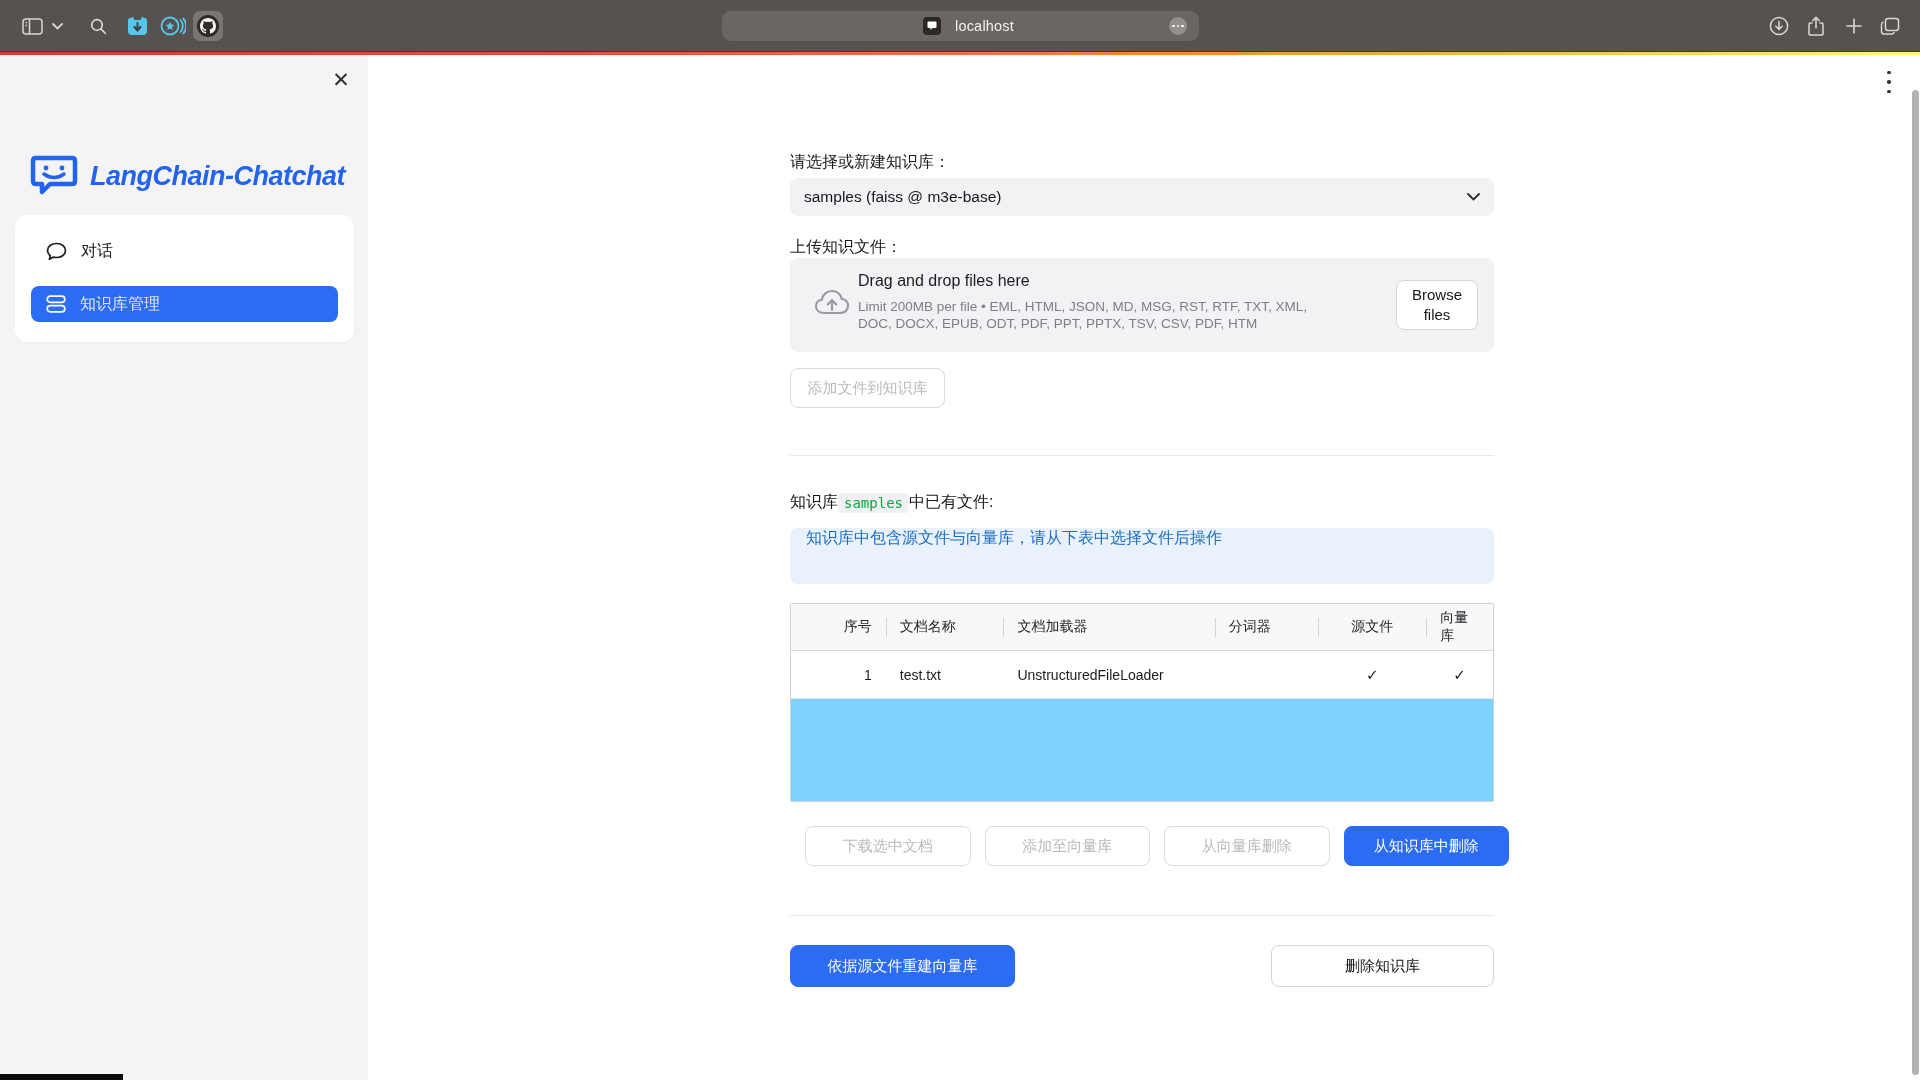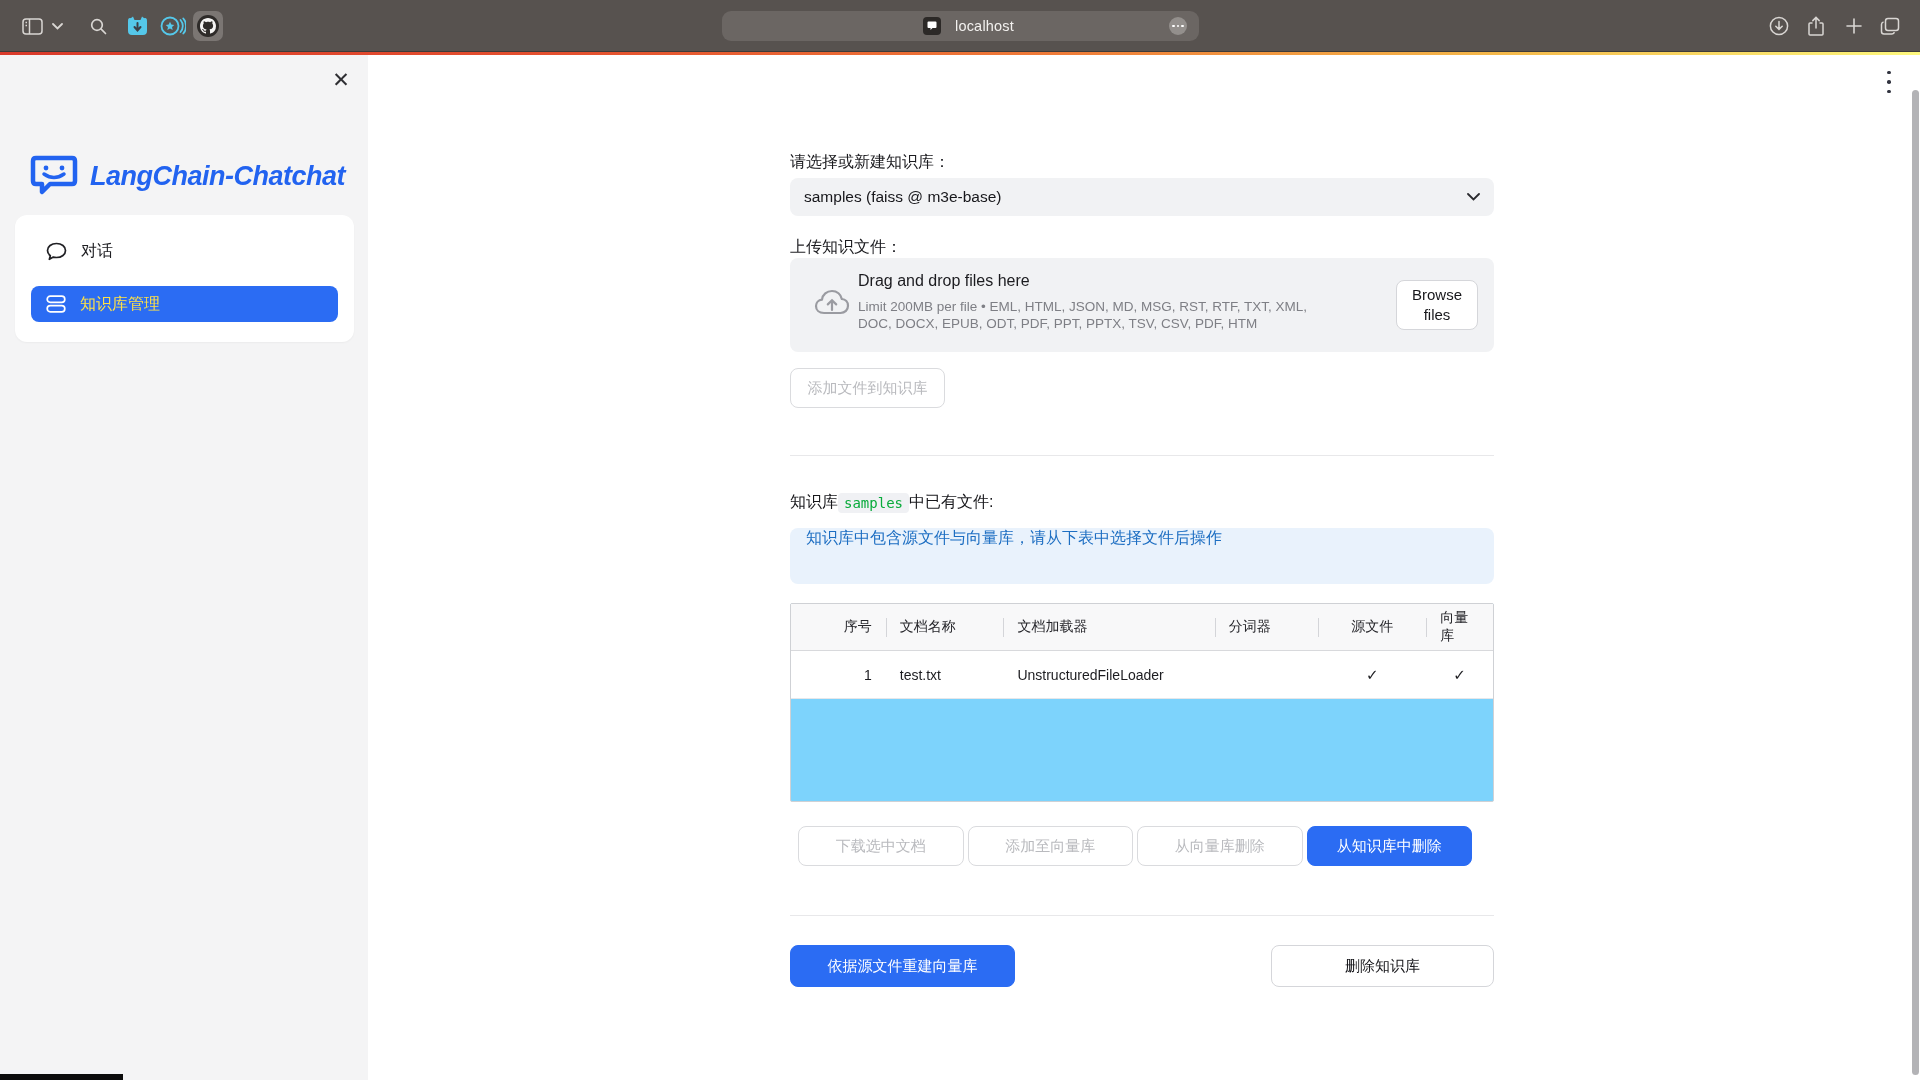--- a/index.html
+++ b/index.html
@@ -22,21 +22,21 @@
     background:linear-gradient(90deg,#d93a2b 0%,#e4512f 30%,#ef7b38 55%,#f4b84a 78%,#fdf87e 100%); }
 
   
   .sidebar { position:absolute; top:55px; left:0; width:368px; height:1025px; background:#f4f4f5; }
   .close-x { position:absolute; top:14px; right:16px; width:22px; height:22px; color:#2f2f33; font-size:21px; line-height:22px; text-align:center; cursor:pointer; }
   .logo { position:absolute; top:100px; left:30px; display:flex; align-items:center; gap:12px; }
   .logo-text { color:#2263f0; font-size:27px; font-weight:bold; font-style:italic; letter-spacing:-0.5px; white-space:nowrap; }
   .nav-card { position:absolute; top:160px; left:15px; width:339px; height:127px; background:#fff; border-radius:12px; box-shadow:0 1px 2px rgba(0,0,0,.04); }
   .nav-item { position:absolute; left:16px; width:307px; height:36px; border-radius:8px; display:flex; align-items:center; gap:14px; padding-left:15px; font-size:16px; }
   .nav-item.plain { top:18px; color:#202024; }
-  .nav-item.selected { top:71px; background:#2b6cf3; color:#fde047; font-weight:500; }
+  .nav-item.selected { top:71px; background:#2b6cf3; color:#e5e5e5; font-weight:500; }
 
   
   .main { position:absolute; top:55px; left:368px; width:1552px; height:1025px; background:#fff; }
   .content { position:absolute; left:422px; top:0; width:704px; }
   .kebab { position:absolute; top:10px; right:22px; width:18px; height:34px; display:flex; flex-direction:column; align-items:center; justify-content:center; gap:6px; }
   .kebab i { width:3.5px; height:3.5px; background:#31333f; border-radius:50%; display:block; }
   .field-label { position:absolute; left:0; font-size:16px; color:#1b1b1f; }
   .selectbox { position:absolute; left:0; top:123px; width:704px; height:38px; background:#f1f2f4; border-radius:8px; display:flex; align-items:center; padding:0 14px; font-size:15.5px; color:#17171b; }
   .selectbox .grow { flex:1; }
   .uploader { position:absolute; left:0; top:203px; width:704px; height:94px; background:#f1f2f4; border-radius:8px; }
@@ -60,21 +60,21 @@
   .trow { position:absolute; top:47px; left:0; width:100%; height:48px; background:#fff; border-bottom:1px solid #e6e7ea; display:flex; align-items:center; font-size:14px; color:#1c1c20; }
   .cell { height:100%; display:flex; align-items:center; padding:0 14px; position:relative; }
   .c0 { width:95px; justify-content:flex-end; }
   .c1 { width:118px; }
   .c2 { width:212px; }
   .c3 { width:104px; }
   .c4 { width:108px; justify-content:center; }
   .c5 { width:67px; justify-content:center; }
   .thead .cell:not(:first-child)::before { content:""; position:absolute; left:0; top:14px; height:19px; width:1px; background:#d4d5d9; }
 
-  .row-actions { position:absolute; left:8px; top:771px; width:704px; display:flex; gap:4px; }
+  .row-actions { position:absolute; left:15px; top:771px; width:704px; display:flex; gap:14px; }
   .row-actions .btn { width:165.5px; height:40px; }
   .bottom-actions { position:absolute; left:0; top:890px; width:704px; height:42px; }
   .rebuild-btn { position:absolute; left:0; top:0; width:225px; height:42px; }
   .dropkb-btn { position:absolute; right:0; top:0; width:223px; height:42px; }
 
   .scrollbar { position:absolute; right:1px; top:90px; width:7px; height:985px; background:#b3b3b6; border-radius:4px; }
   .black-strip { position:absolute; left:0; bottom:0; width:123px; height:6px; background:#0c0c0c; }
   .check { font-size:15px; color:#202024; }
 </style>
 </head>

